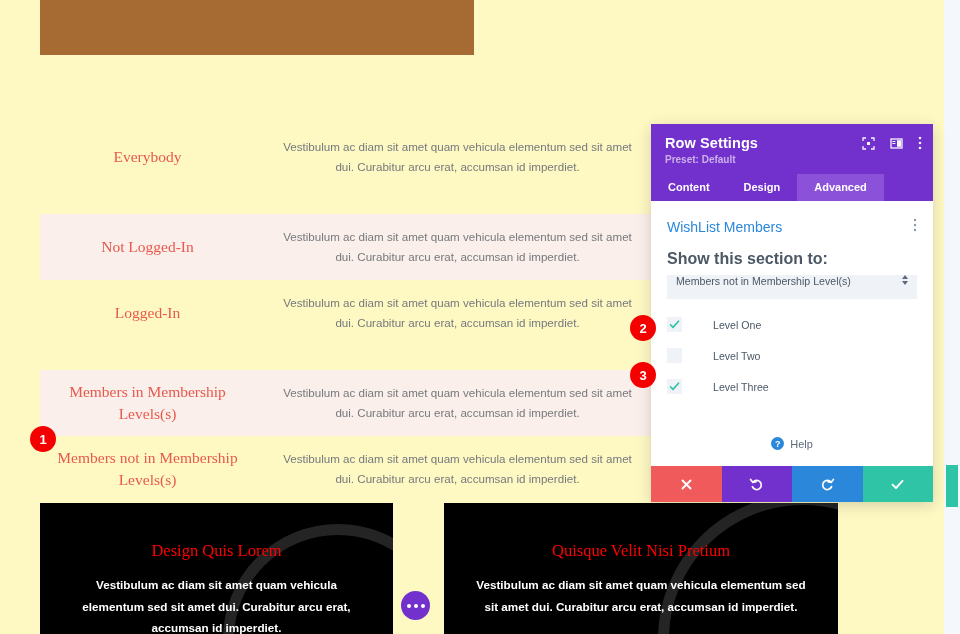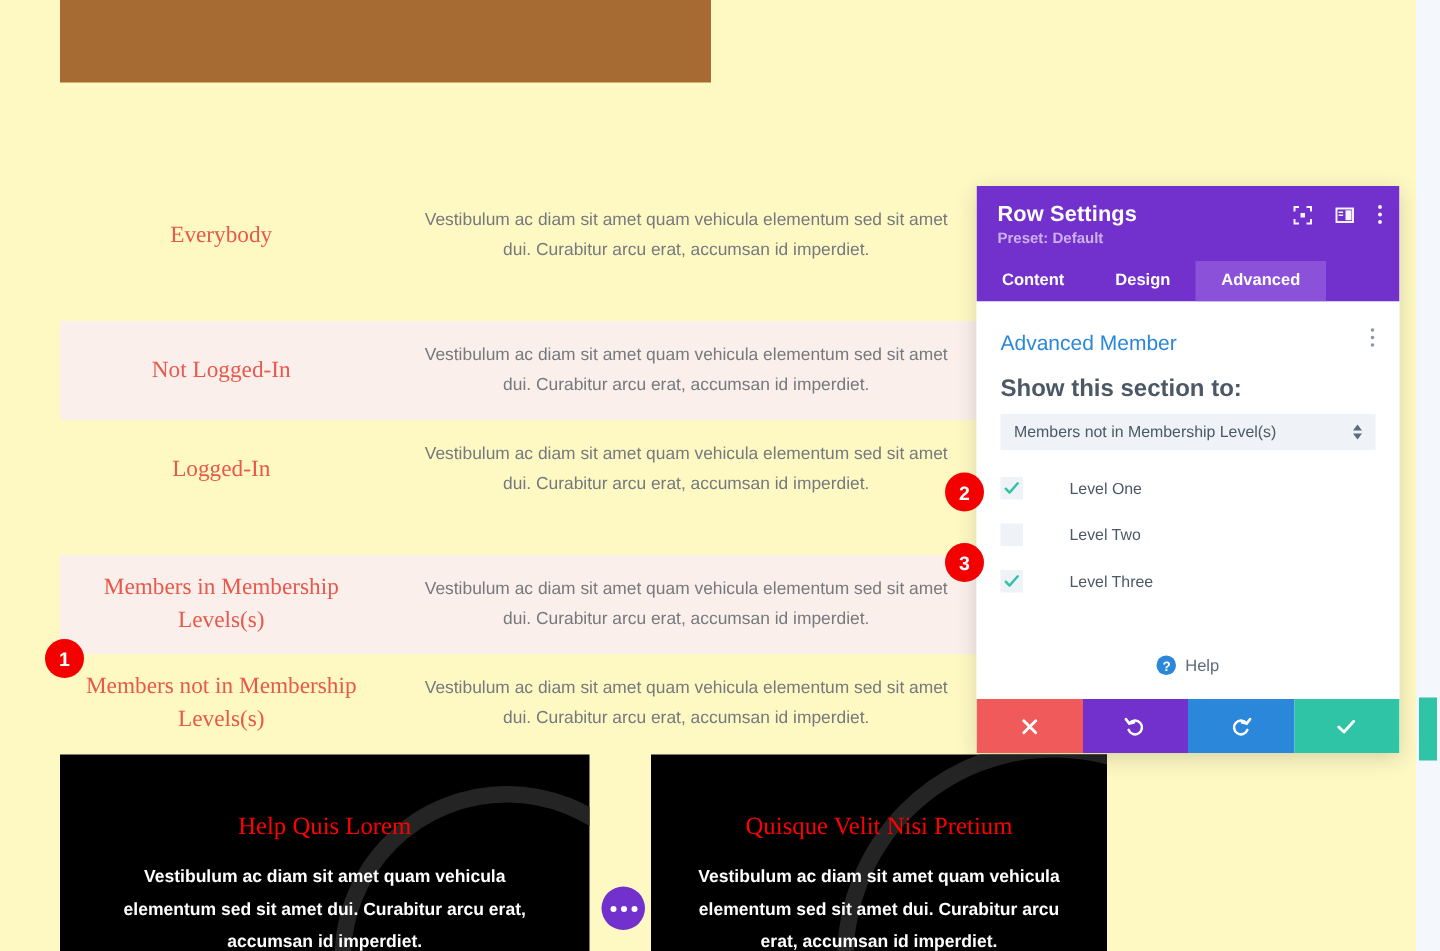--- a/index.html
+++ b/index.html
@@ -68,21 +68,21 @@
 
   
   .card {
     position: absolute;
     background: #000000;
     top: 503px;
     height: 131px;
     overflow: hidden;
   }
   #card-left  { left: 40px;  width: 353px; }
-  #card-right { left: 434px; width: 304px; }
+  #card-right { left: 444px; width: 394px; }
   .card-swoosh {
     position: absolute;
     right: -60px; bottom: -120px;
     width: 230px; height: 230px;
     border: 11px solid #242424;
     border-radius: 50%;
     pointer-events: none;
   }
   .card-swoosh.two {
     right: -110px; bottom: -150px;
@@ -193,21 +193,21 @@
   .field-label {
     font-size: 16px;
     font-weight: bold;
     color: #4c5866;
     margin-bottom: 7px;
   }
   .select-box {
     width: 100%; height: 24px;
     background: #eff2f6;
     border: none;
-    display: flex; align-items: center; justify-content: space-between;
+    display: flex; justify-content: space-between;
     padding: 0 9px;
     font-size: 10.6px;
     color: #4c5866;
   }
   .select-arrows {
     display: flex; flex-direction: column; align-items: center; gap: 2px;
   }
   .select-arrows span {
     display: block;
     width: 0; height: 0;
@@ -302,21 +302,21 @@
       <div class="rule-desc">Vestibulum ac diam sit amet quam vehicula elementum sed sit amet dui. Curabitur arcu erat, accumsan id imperdiet.</div>
     </div>
   </div>
 
   <div class="badge" id="badge-1">1</div>
   <div class="badge" id="badge-2">2</div>
   <div class="badge" id="badge-3">3</div>
 
   <div class="card" id="card-left">
     <div class="card-swoosh"></div>
-    <div class="card-title">Help Quis Lorem</div>
+    <div class="card-title">Design Quis Lorem</div>
     <div class="card-body">Vestibulum ac diam sit amet quam vehicula elementum sed sit amet dui. Curabitur arcu erat, accumsan id imperdiet.</div>
   </div>
 
   <div class="card" id="card-right">
     <div class="card-swoosh two"></div>
     <div class="card-title">Quisque Velit Nisi Pretium</div>
     <div class="card-body">Vestibulum ac diam sit amet quam vehicula elementum sed sit amet dui. Curabitur arcu erat, accumsan id imperdiet.</div>
   </div>
 
   <div class="dots-btn">
@@ -360,21 +360,21 @@
 
     <div class="panel-tabs">
       <div class="panel-tab">Content</div>
       <div class="panel-tab">Design</div>
       <div class="panel-tab active">Advanced</div>
     </div>
 
     <div class="panel-body">
 
       <div class="section-head">
-        <div class="section-title">Advanced Member</div>
+        <div class="section-title">WishList Members</div>
         <span>
           <svg width="4" height="14" viewBox="0 0 4 14">
             <circle cx="2" cy="2" r="1.2" fill="#8b97a6"></circle>
             <circle cx="2" cy="7" r="1.2" fill="#8b97a6"></circle>
             <circle cx="2" cy="12" r="1.2" fill="#8b97a6"></circle>
           </svg>
         </span>
       </div>
 
       <div class="field-label">Show this section to:</div>

